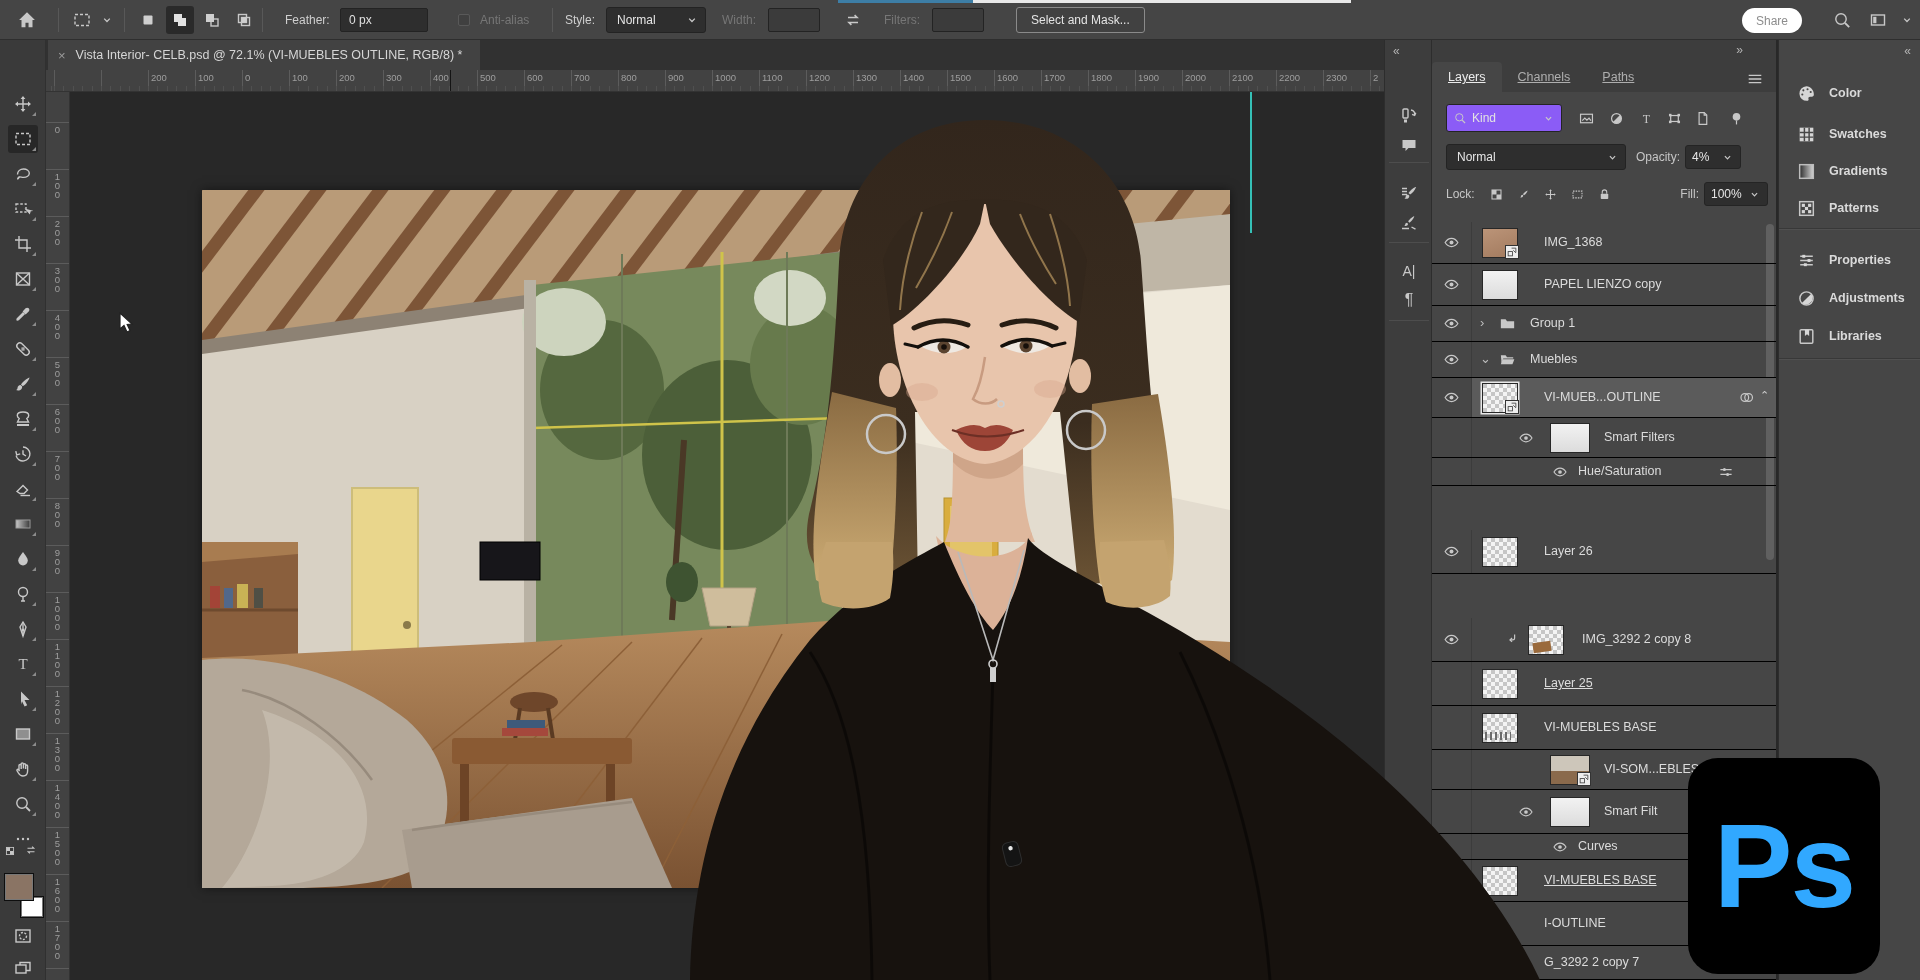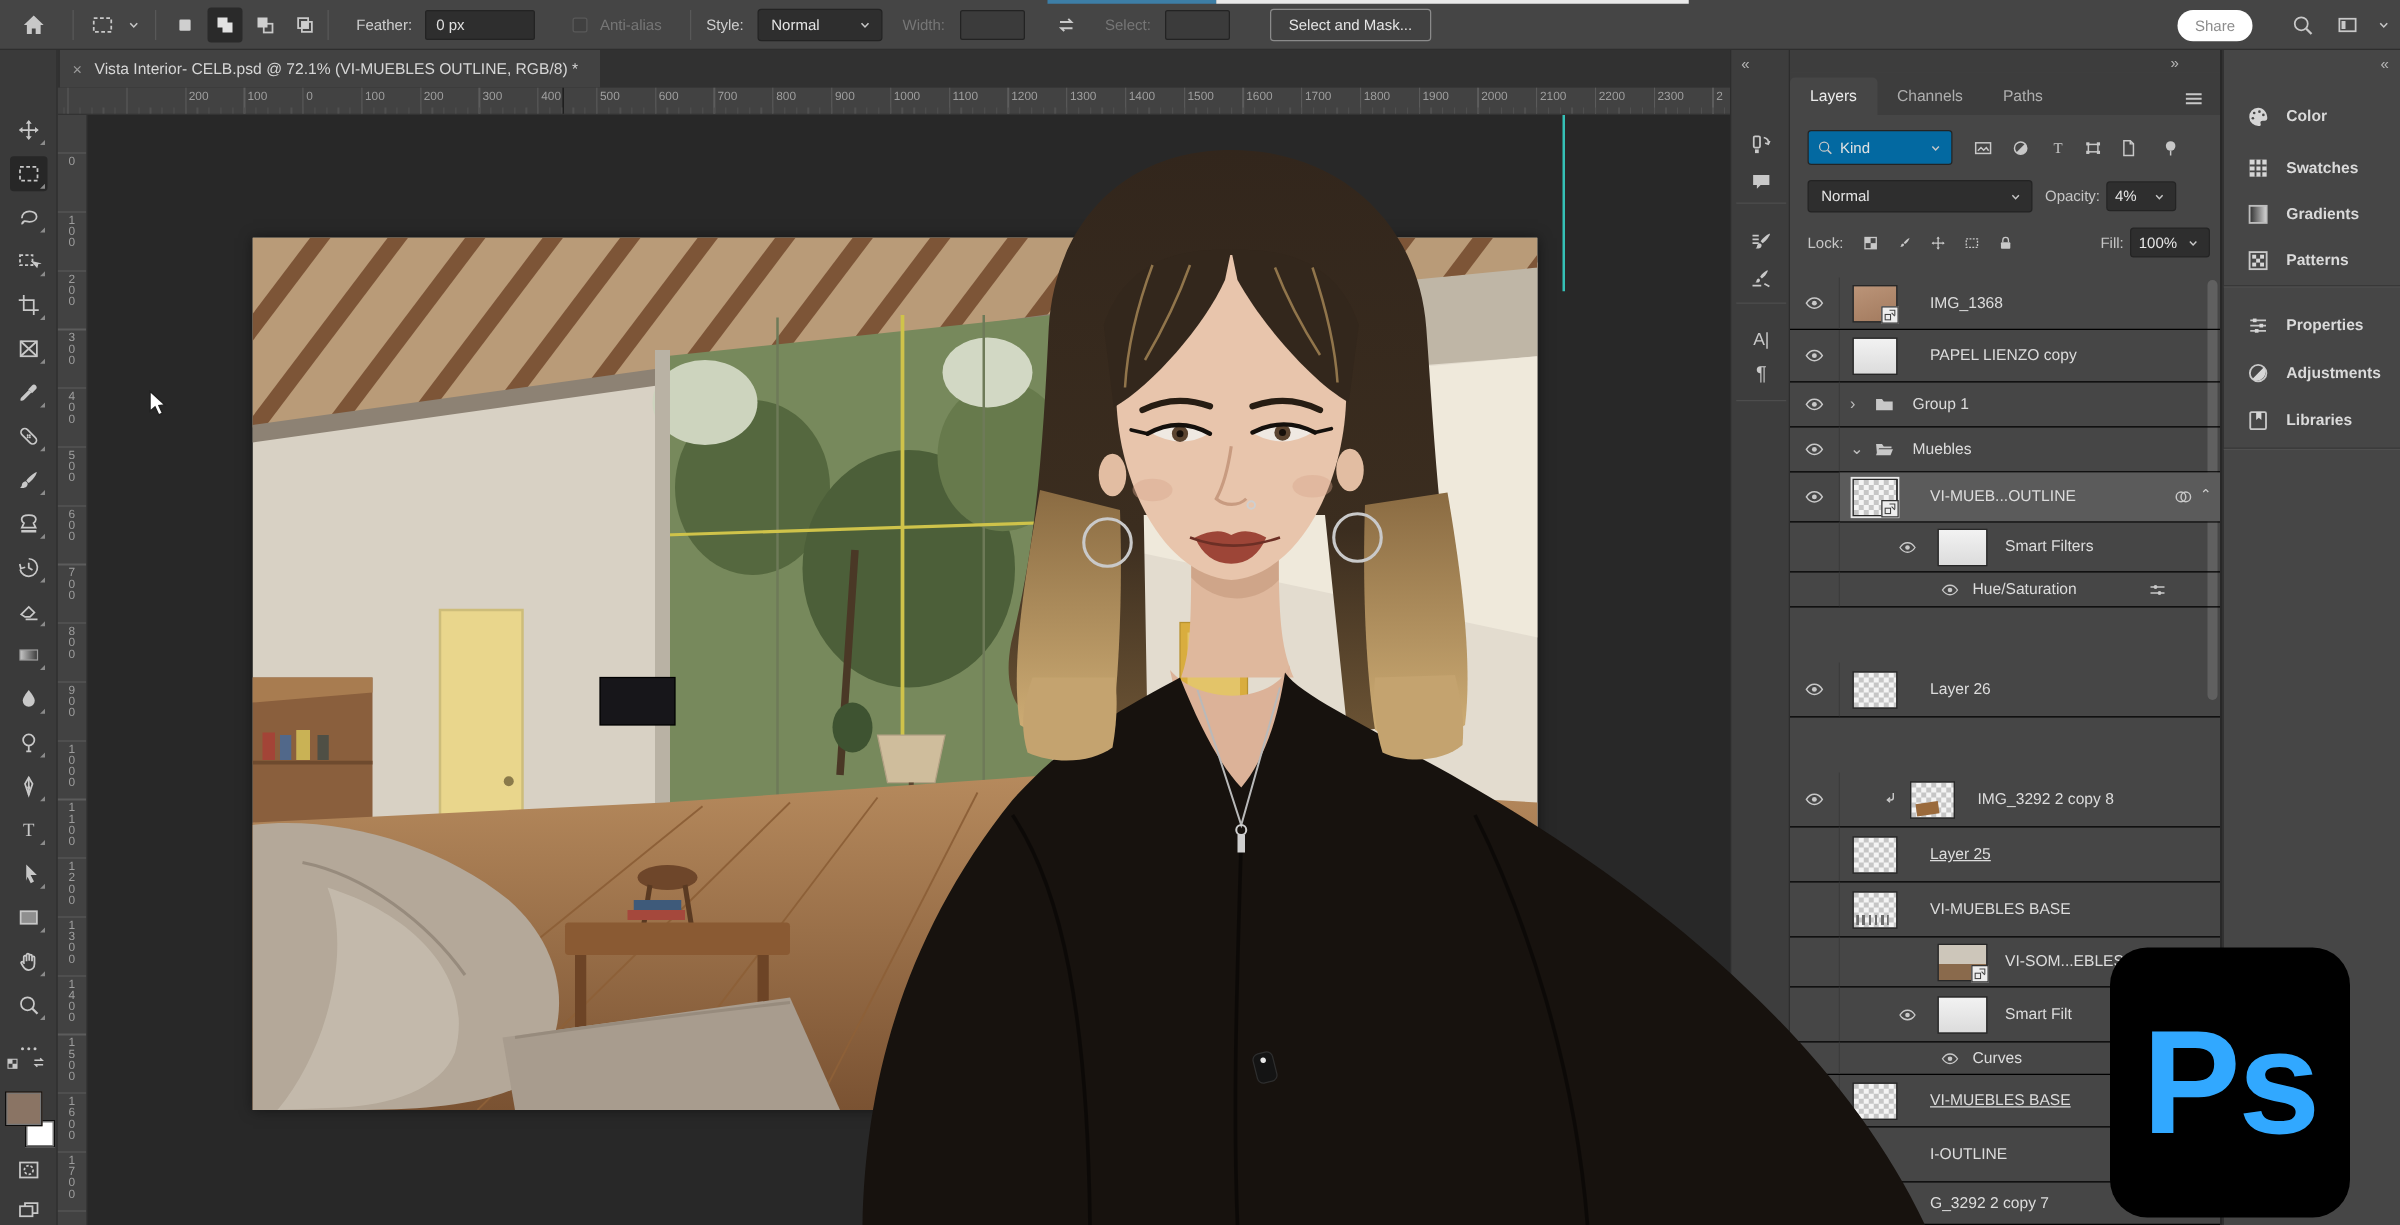--- a/index.html
+++ b/index.html
@@ -60,24 +60,24 @@
   
   .mid-strip{position:absolute;left:1384px;top:40px;width:48px;height:940px;background:#3d3d3d;border-left:1px solid #2d2d2d;border-right:1px solid #2d2d2d;}
   .mid-icon{position:absolute;left:9px;width:30px;height:26px;display:flex;align-items:center;justify-content:center;color:#c8c8c8;}
   .mid-div{position:absolute;left:4px;width:40px;height:1px;background:#4d4d4d;}
   .collapse-glyph{position:absolute;color:#b5b5b5;font-size:12px;letter-spacing:-1px;}
 
   
   .layers-panel{position:absolute;left:1432px;top:40px;width:344px;height:940px;background:#464646;}
   .panel-topstrip{position:absolute;left:0;top:0;width:344px;height:18px;background:#3d3d3d;}
   .panel-tabs{position:absolute;left:0;top:18px;width:344px;height:34px;background:#3d3d3d;display:flex;align-items:flex-end;}
-  .ptab{height:30px;display:flex;align-items:center;padding:0 16px;color:#aeaeae;font-size:12.5px;}
+  .ptab{height:30px;display:flex;align-items:center;padding:0 16px;color:#aeaeae;font-size:12.5px;text-decoration:underline;}
   .ptab.active{background:#464646;color:#ececec;border-radius:4px 4px 0 0;}
   .filter-row{position:absolute;left:0;top:56px;width:344px;height:44px;}
-  .kind-box{position:absolute;left:14px;top:8px;width:116px;height:28px;background:#0369a1;border:1px solid #242424;border-radius:3px;display:flex;align-items:center;padding:0 6px;color:#e2e2e2;}
+  .kind-box{position:absolute;left:14px;top:8px;width:116px;height:28px;background:#8b5cf6;border:1px solid #242424;border-radius:3px;display:flex;align-items:center;padding:0 6px;color:#e2e2e2;}
   .f-icon{position:absolute;top:11px;width:24px;height:22px;display:flex;align-items:center;justify-content:center;}
   .blend-row{position:absolute;left:0;top:100px;width:344px;height:34px;display:flex;align-items:center;}
   .lock-row{position:absolute;left:0;top:136px;width:344px;height:36px;display:flex;align-items:center;color:#c6c6c6;}
   .val-box{background:#2e2e2e;border:1px solid #242424;border-radius:3px;height:24px;display:flex;align-items:center;padding:0 6px;color:#e6e6e6;}
   .layers-list{position:absolute;left:0;top:174px;width:344px;height:766px;overflow:hidden;background:#464646;}
   .layer-row{position:absolute;left:0;width:344px;border-bottom:1px solid #000000;}
   .row-hl{position:absolute;left:40px;right:0;top:0;bottom:0;background:#5b5b5b;}
   .eye-col{position:absolute;left:0;top:0;bottom:0;width:40px;border-right:1px solid #3c3c3c;display:flex;align-items:center;justify-content:center;}
   .thumb{position:absolute;border:1px solid #272727;background:#fff;}
   .checker{background:repeating-conic-gradient(#f4f4f4 0% 25%,#c6c6c6 0% 50%);background-size:8px 8px;}
@@ -181,21 +181,21 @@
           <span></span>
         </div>
       </div>
     <div class="ob-item" style="left:843px">
         <span id="ic-swap">
           <svg width="20" height="20" viewBox="0 0 20 20" fill="none" stroke="#c8c8c8" stroke-width="1.4">
             <path d="M5 7.5h9l-2.4-2.4M15 12.5H6l2.4 2.4" stroke-width="1.6"></path>
           </svg>
         </span>
       </div>
-    <div class="ob-item ob-label dim" style="left:884px">Select:</div>
+    <div class="ob-item ob-label dim" style="left:884px">Filters:</div>
     <div class="ob-item" style="left:932px;top:8px;height:24px">
         <div class="ob-input dim" style="width:52px">
           <span></span>
         </div>
       </div>
     <div class="ob-item" style="left:1016px;top:7px;height:26px">
         <div class="btn-outline">
           <span>Select and Mask...</span>
         </div>
       </div>

